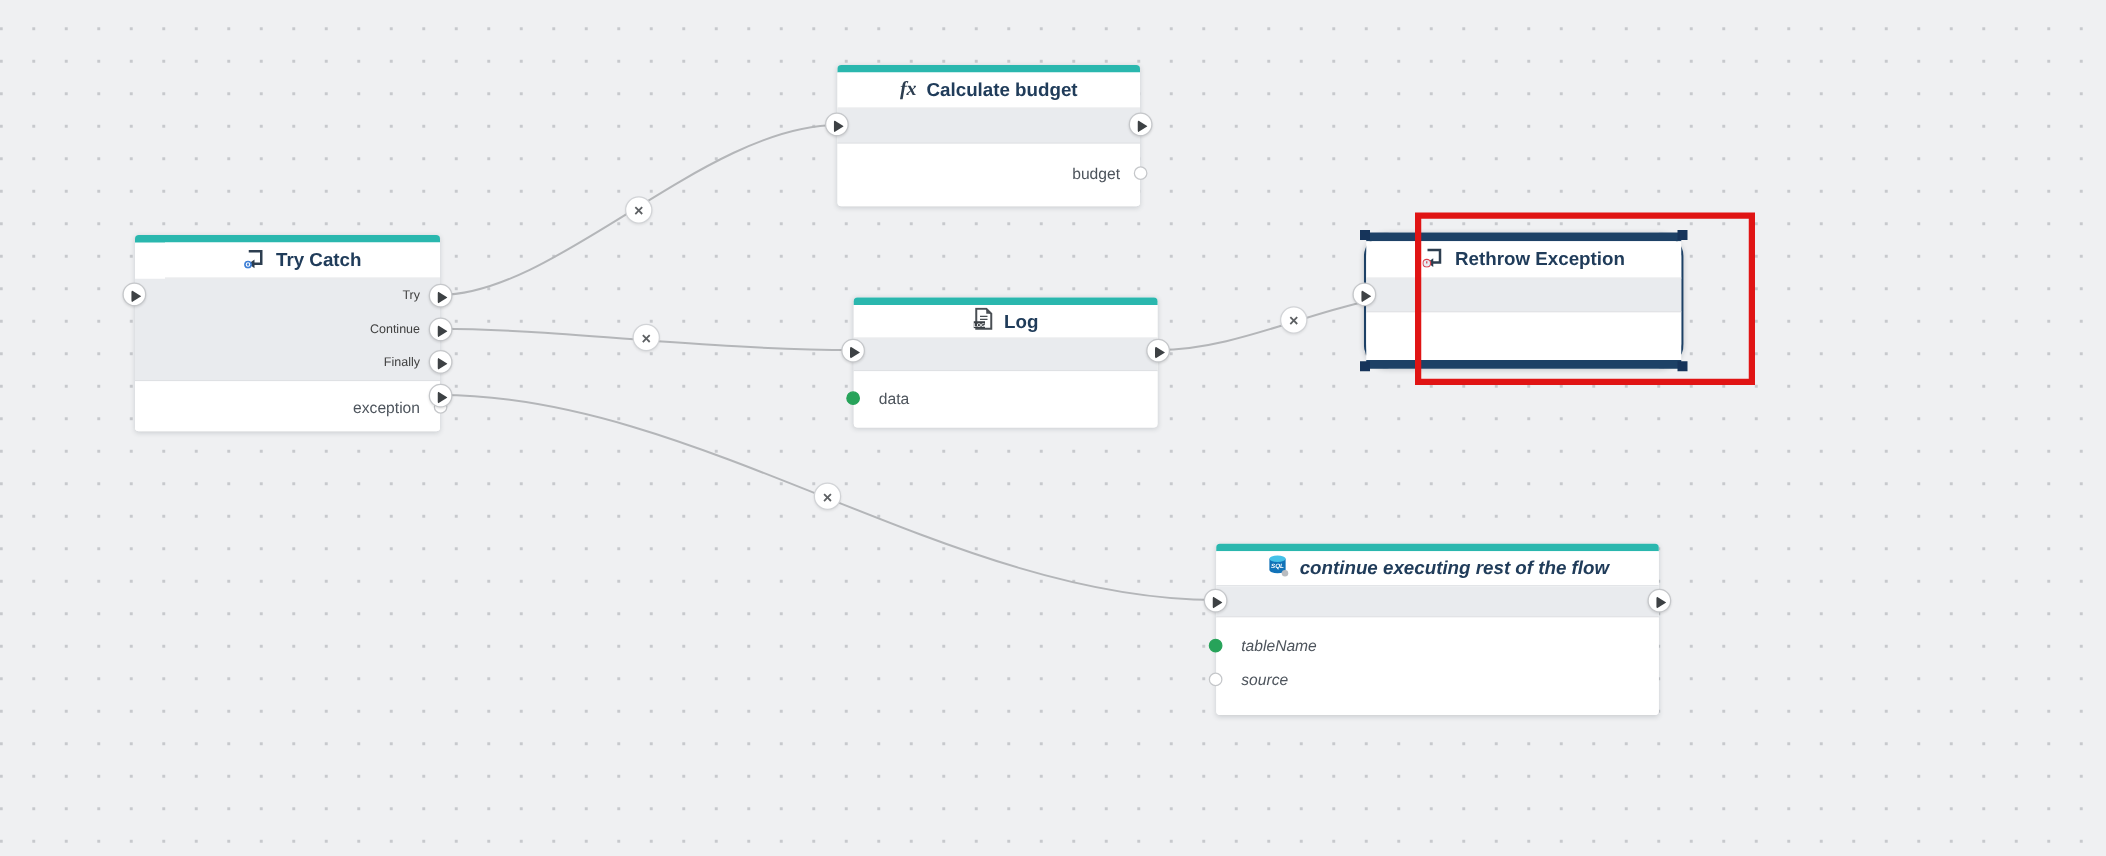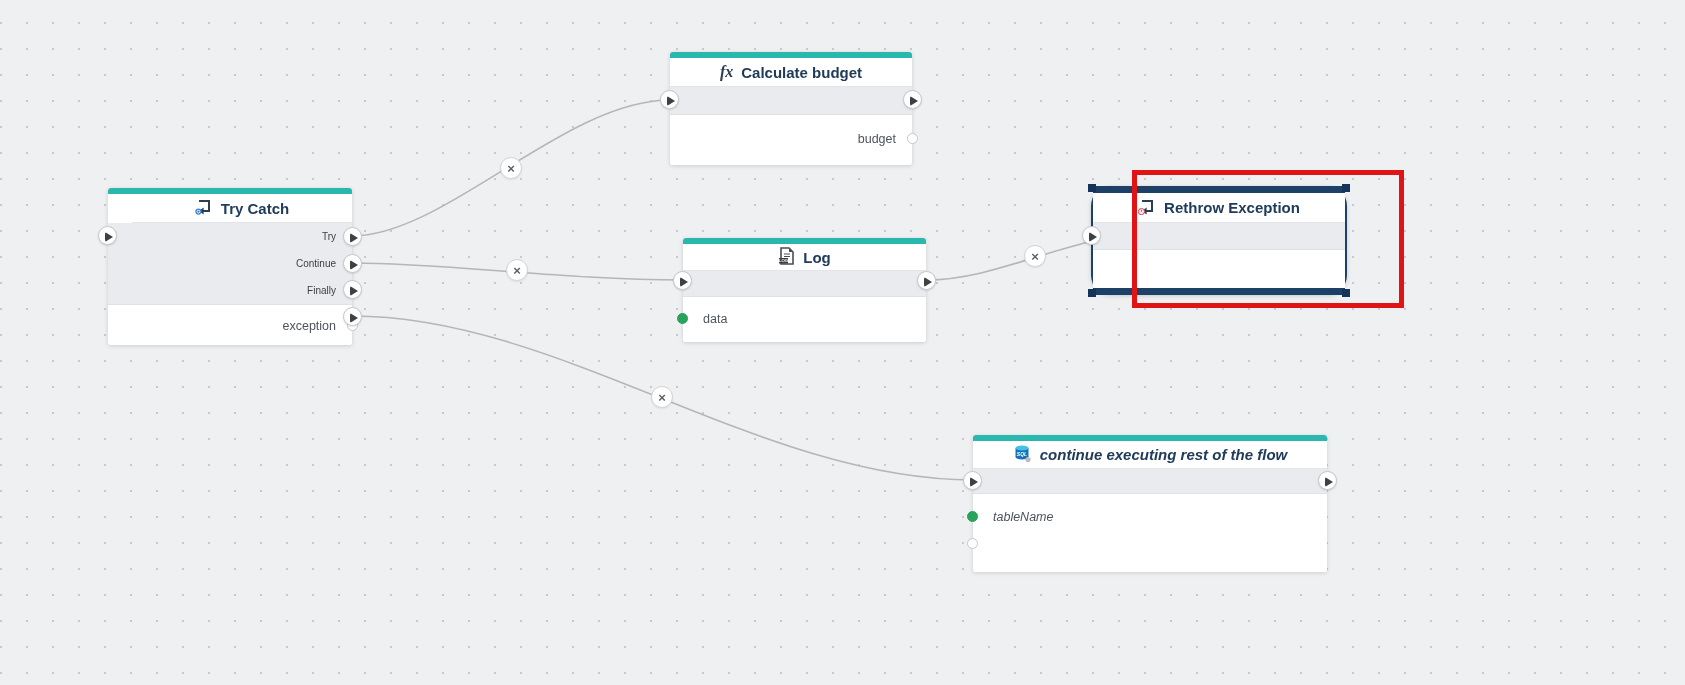--- a/index.html
+++ b/index.html
@@ -228,20 +228,23 @@
           <circle cx="15" cy="15.5" r="2.6" fill="#b9bcc0"></circle>
         </svg>
       </span>
       <span>continue executing rest of the flow</span>
     </div>
     <div class="flowrow" style="height:24px;"></div>
     <div class="body" style="height:78px;">
       <div class="datarow in" style="padding-top:9px;">
         <span>tableName</span>
       </div>
+      <div class="datarow in">
+        <span>source</span>
+      </div>
       <div class="dot filled" style="left:-6px;top:17px;"></div>
       <div class="dot" style="left:-6px;top:44px;"></div>
     </div>
     <div class="port" style="left:-10px;top:36px;">
         <span class="tri"></span>
       </div>
     <div class="port" style="right:-10px;top:36px;">
         <span class="tri"></span>
       </div>
   </div>

